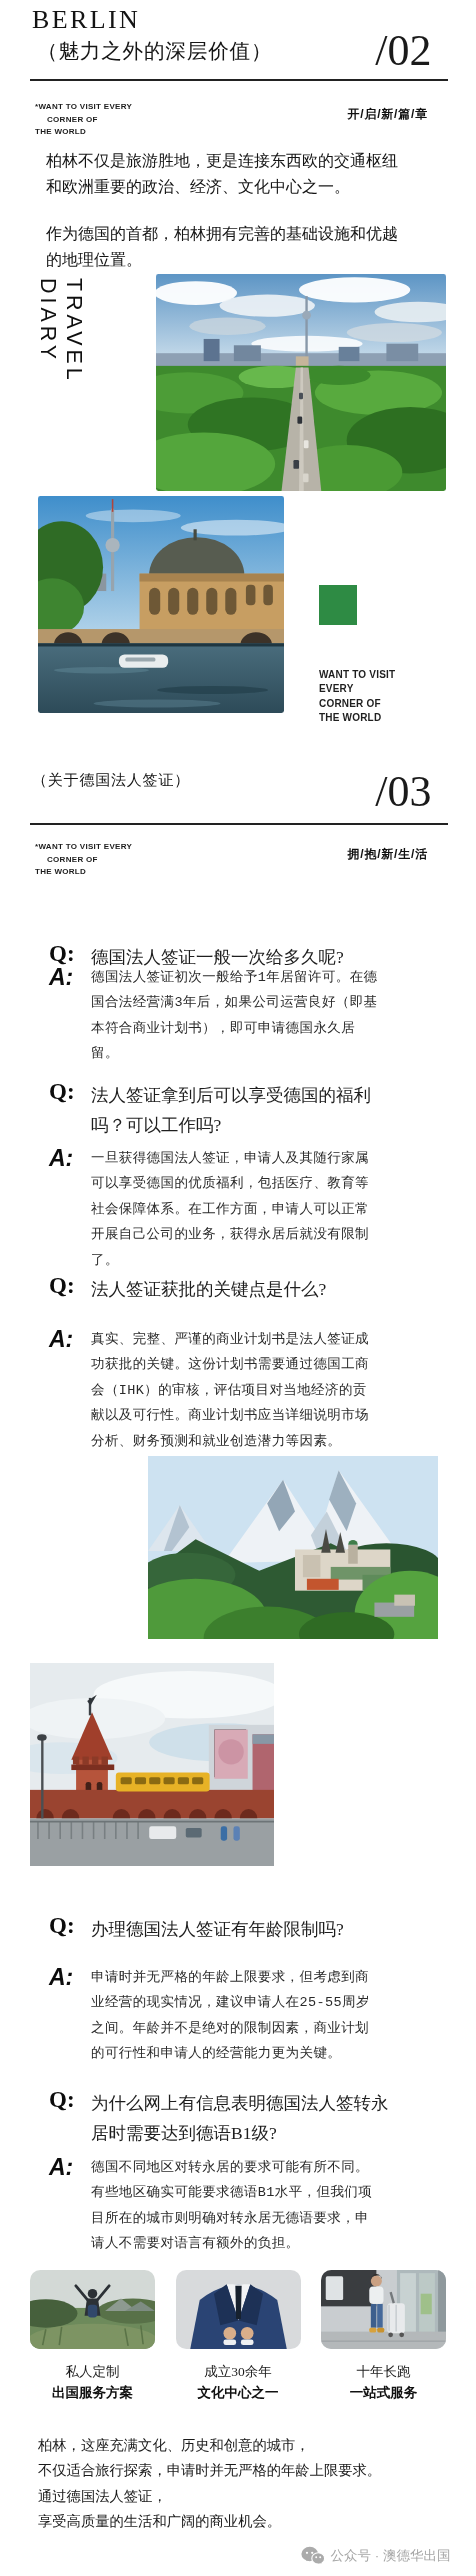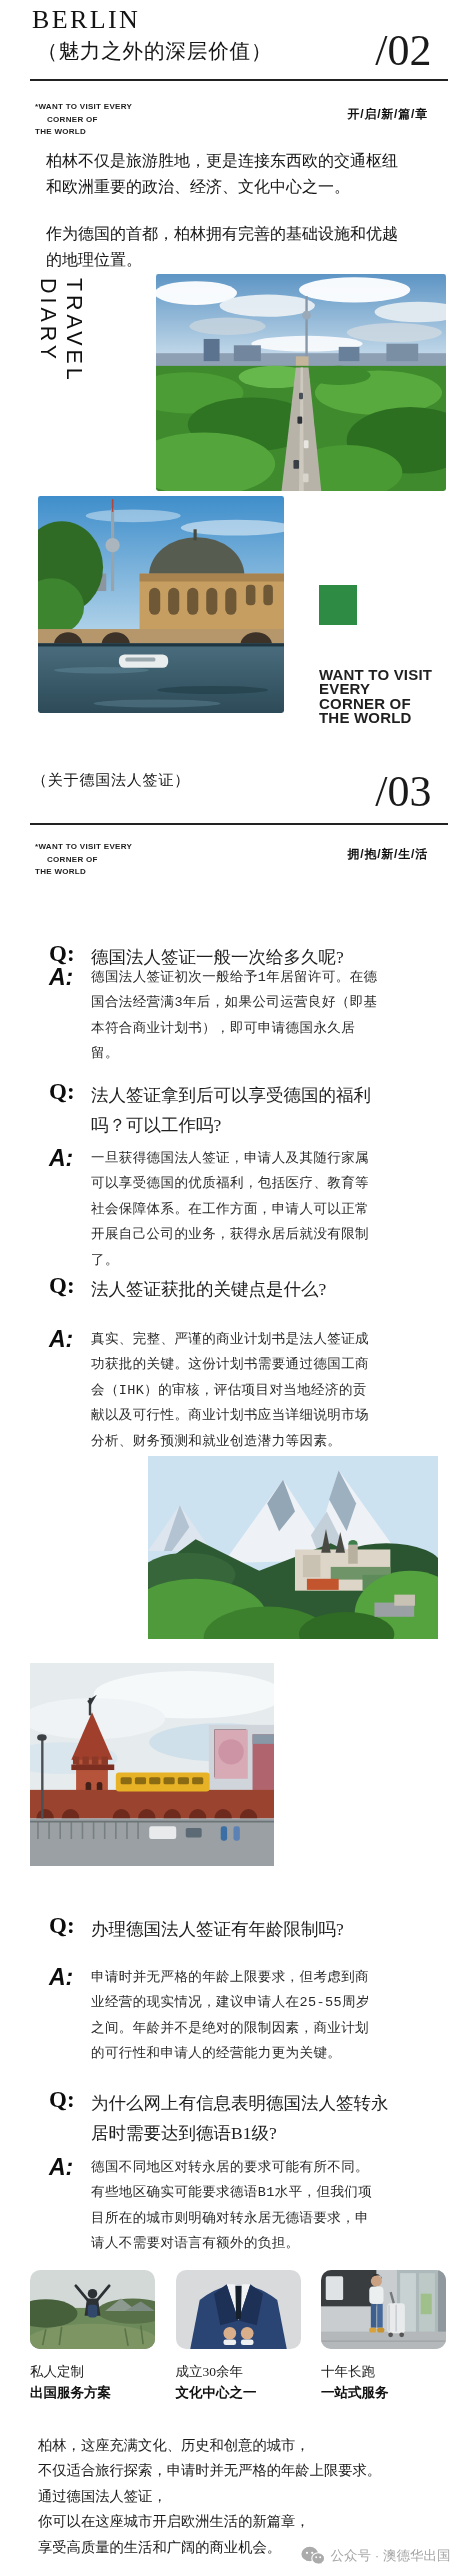--- a/index.html
+++ b/index.html
@@ -26,36 +26,36 @@
     font-size:21.4px;letter-spacing:4px;line-height:26px;color:#0f0f0f;font-weight:400;}
 
   
   .photo{overflow:hidden;}
   .photo svg{display:block;width:100%;height:100%;}
   .photo1{left:156px;top:274px;width:290px;height:217px;border-radius:2.4px;}
   .photo2{left:38px;top:496px;width:246px;height:217px;border-radius:2.4px;}
   .photo-mountain{left:148px;top:1456px;width:290px;height:183px;}
   .photo-tower{left:30px;top:1663px;width:244px;height:203px;}
   .green-square{left:319px;top:585px;width:38px;height:40px;}
-  .want-note{left:319px;top:668px;font-size:15px;line-height:14.3px;color:#1f1f1f;font-weight:600;letter-spacing:0.2px;}
+  .want-note{left:319px;top:668px;font-size:10px;line-height:14.3px;color:#1f1f1f;font-weight:600;letter-spacing:0.2px;}
 
   .title3{left:32px;top:771px;font-size:15px;color:#141414;letter-spacing:0.8px;font-family:Liberation Mono, monospace;}
 
   
   .qa-row{display:flex;left:49px;width:373px;}
   .qa-marker{flex:none;width:42px;font-size:23px;font-weight:700;color:#0c0c0c;line-height:25.4px;}
   .q-marker{font-family:"Liberation Serif","DejaVu Serif",serif;}
   .a-marker{font-style:italic;font-family:"Liberation Sans","DejaVu Sans",sans-serif;}
   .q-text{width:306px;font-size:17.5px;line-height:30px;color:#1e1e1e;padding-top:0.8px;
           font-family:"Liberation Serif","DejaVu Serif",serif;}
   .a-text{width:289px;font-size:13.5px;line-height:25.4px;letter-spacing:0.4px;color:#2a2a2a;font-family:Liberation Mono, monospace;}
 
   
   .cards{left:30px;top:2270px;width:416px;display:flex;justify-content:space-between;}
-  .card{width:125px;}
+  .card{width:125px;text-align:center;}
   .card-img{width:125px;height:79px;border-radius:10.3px;overflow:hidden;}
   .card-img svg{display:block;width:100%;height:100%;}
   .card-cap1{margin-top:13.5px;font-size:13.5px;color:#1c1c1c;font-family:"Liberation Serif","DejaVu Serif",serif;}
   .card-cap2{margin-top:3.2px;font-size:13.5px;font-weight:700;color:#111;font-family:"Liberation Serif","DejaVu Serif",serif;}
 
   
   .closing{left:38px;top:2433px;font-size:14.3px;line-height:25.4px;color:#1a1a1a;}
 
   
   .footer{right:9.5px;top:2546px;display:flex;align-items:center;gap:5.6px;color:#a6a6a6;font-size:13.5px;}
@@ -417,21 +417,20 @@
       </div>
       <div class="card-cap1">十年长跑</div>
       <div class="card-cap2">一站式服务</div>
     </div>
   </div>
 
   <div class="abs serif closing">
     <div>柏林，这座充满文化、历史和创意的城市，</div>
     <div>不仅适合旅行探索，申请时并无严格的年龄上限要求。</div>
     <div>通过德国法人签证，</div>
-    <div>你可以在这座城市开启欧洲生活的新篇章，</div>
     <div>享受高质量的生活和广阔的商业机会。</div>
   </div>
 
   <div class="abs footer">
     <span>
       <svg width="24" height="20" viewBox="0 0 30 25">
         <ellipse cx="11" cy="10" rx="10.5" ry="9" fill="#ababab"></ellipse>
         <polygon points="6,18 8,15 12,18.5" fill="#ababab"></polygon>
         <circle cx="7.5" cy="8.5" r="1.4" fill="#ffffff"></circle>
         <circle cx="14" cy="8.5" r="1.4" fill="#ffffff"></circle>

